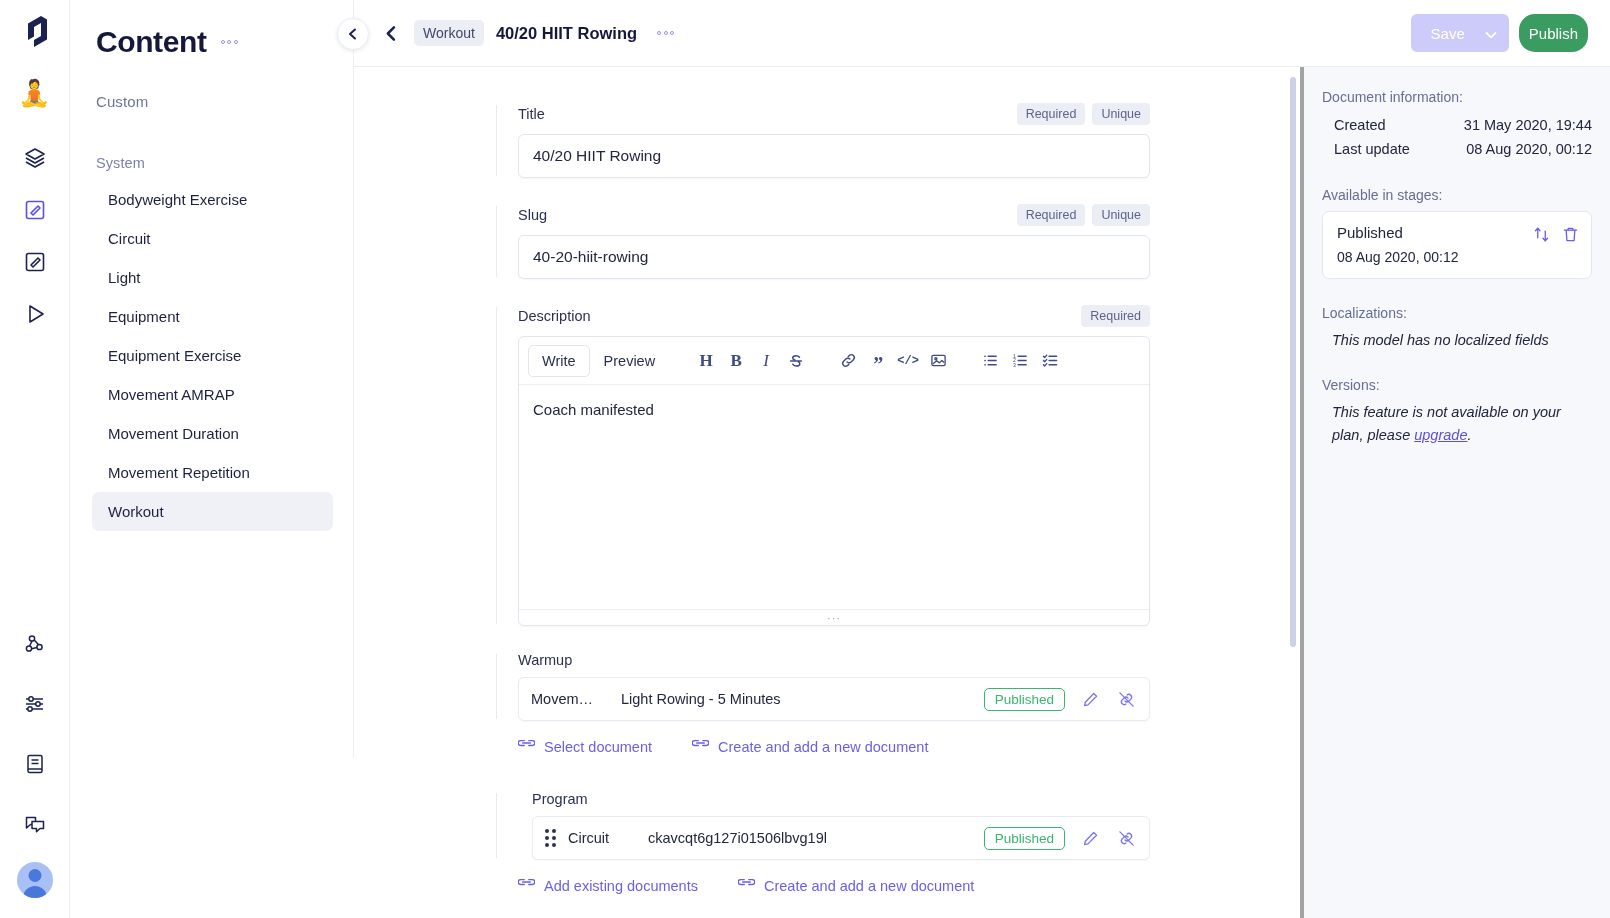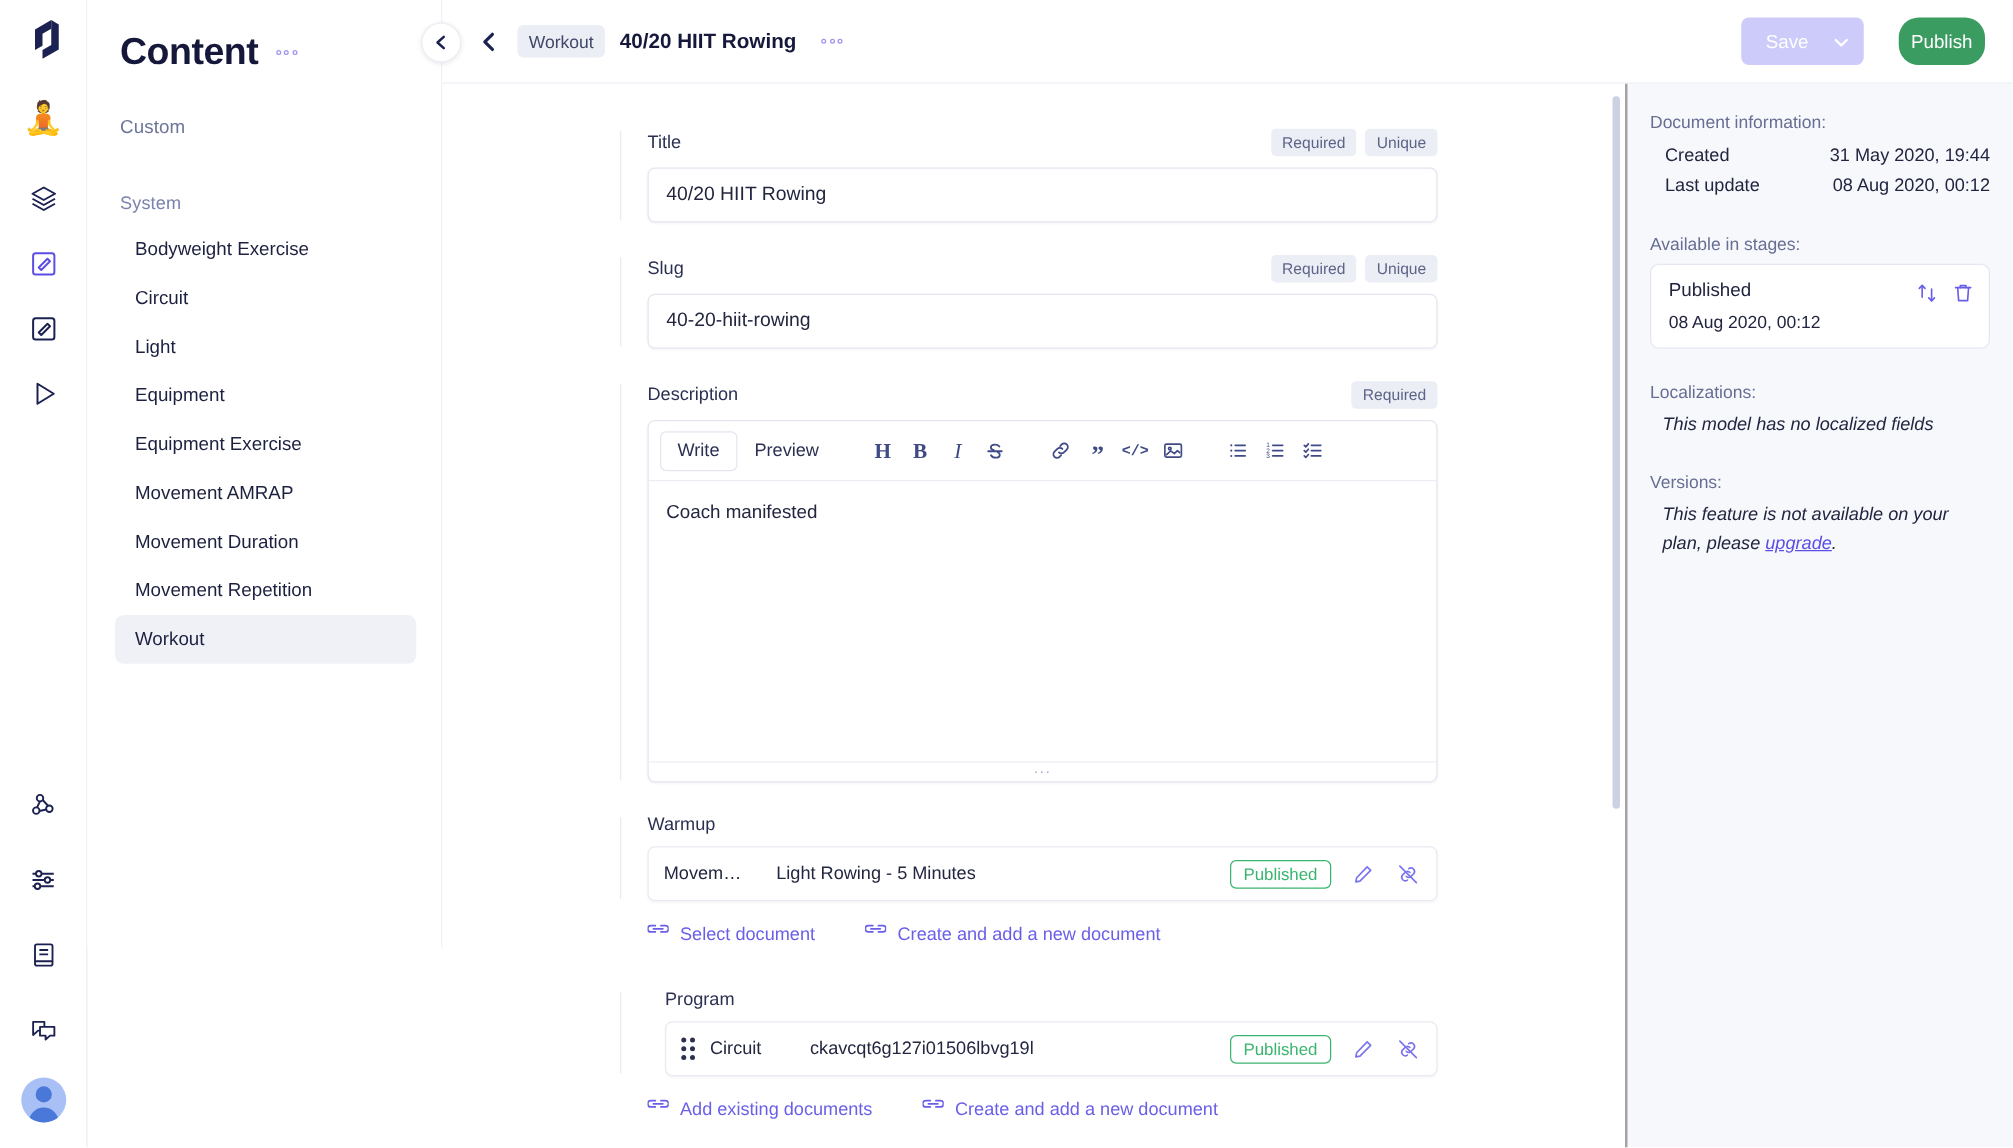--- a/index.html
+++ b/index.html
@@ -96,21 +96,21 @@
     background: #fff;
   }
   .back-btn { width: 30px; height:30px; display:flex; align-items:center; justify-content:center; cursor:pointer; margin-right: 8px;}
   .crumb-tag {
     background: #eceef6; color: #404766;
     font-size: 14px; padding: 5px 9px; border-radius: 5px;
     cursor: pointer;
   }
   .crumb-title { font-size: 16.5px; font-weight: bold; color: #15183b; margin-left: 12px; }
   .topbar .dots-btn { margin-left: 18px; }
-  .topbar-right { margin-left: auto; display: flex; align-items: center; gap: 28px; }
+  .topbar-right { margin-left: auto; display: flex; align-items: center; gap: 10px; }
   .btn-save {
     background: #cdcbf9; color: #ffffff;
     border: none; border-radius: 6px;
     font-size: 15px; height: 38px; padding: 0 12px 0 20px;
     display: flex; align-items: center; gap: 20px; cursor: pointer;
     font-family: inherit;
   }
   .btn-publish {
     background: #3a9c60; color: #fff; border: none; border-radius: 16px;
     font-size: 15px; height: 38px; padding: 0 10px; cursor: pointer;
@@ -195,21 +195,21 @@
     border: 1px solid #3ab56f; color: #3ab56f; background: #fff;
     border-radius: 5px; font-size: 13.5px; padding: 3px 10px;
   }
   .icon-btn { width: 22px; height: 22px; display:flex; align-items:center; justify-content:center; cursor:pointer; color:#7a74ec;}
   .link-row { display: flex; align-items: center; gap: 40px; margin-top: 16px; padding-left: 22px;}
   .link-act { display: flex; align-items: center; gap: 9px; color: #6a5fe8; font-size: 14.5px; cursor: pointer; }
 
   
   .rightpanel {
     width: 310px; flex: 0 0 310px; height: 100%;
-    background: #f7f8fc; border-left: 2px solid #a3a3a3;
+    background: #f7f8fc; border-left: 4px solid #a3a3a3;
     padding: 22px 18px 0 18px; overflow: hidden;
   }
   .rp-heading { font-size: 14px; color: #676e93; margin-bottom: 8px; }
   .rp-row { display: flex; align-items: center; padding: 4px 0 4px 12px; font-size: 14.5px; }
   .rp-key { color: #21253f; }
   .rp-val { margin-left: auto; color: #21253f; }
   .rp-val.id { background: #eceef6; color: #404766; border-radius: 4px; padding: 3px 8px; font-size: 13.5px;}
   .rp-gap { height: 26px; }
   .stage-card {
     border: 1px solid #e4e7f1; border-radius: 7px; background: #fff;

